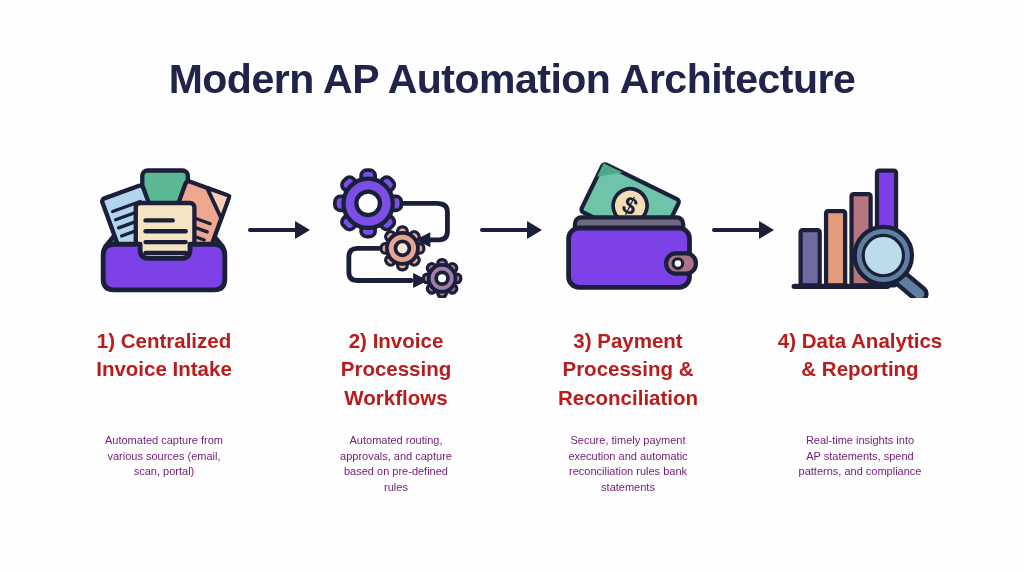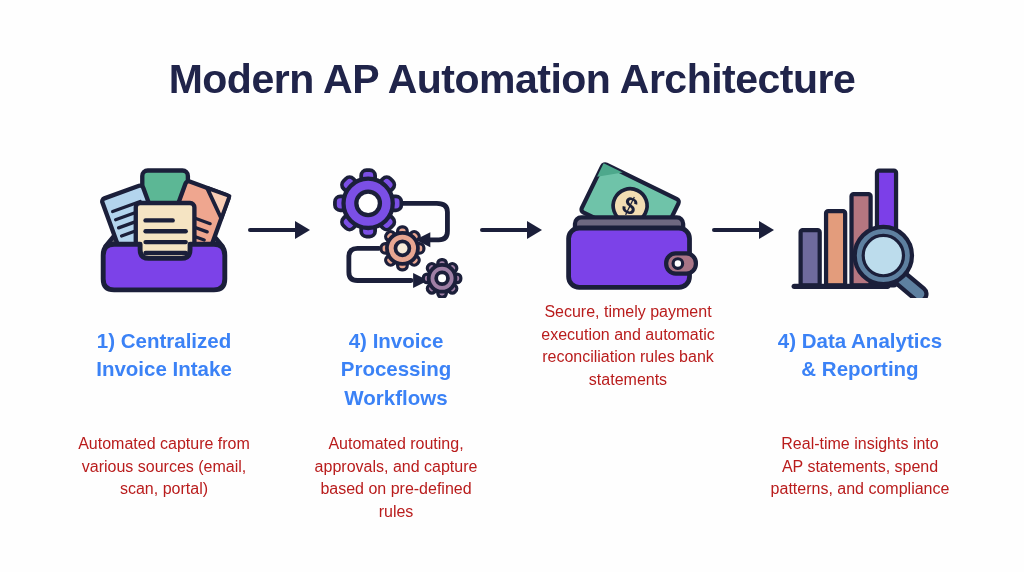--- a/index.html
+++ b/index.html
@@ -14,25 +14,25 @@
   }
   .flow{
     position:relative;width:928px;margin:52px auto 0 auto;
     display:grid;grid-template-columns:repeat(4,232px);
   }
   .step{display:flex;flex-direction:column;align-items:center;}
   .icon-wrap{height:146px;display:flex;align-items:center;justify-content:center;}
   .heading{
     height:106px;margin-top:26px;
     text-align:center;white-space:pre-line;
-    font-size:20.5px;font-weight:700;line-height:1.38;color:#3b82f6;
+    font-size:20.5px;font-weight:700;line-height:1.38;color:#b91c1c;
   }
   .desc{
     text-align:center;white-space:pre-line;
-    font-size:16px;line-height:1.42;color:#b91c1c;
+    font-size:11px;line-height:1.42;color:#701a75;
   }
   .flow-arrow{position:absolute;top:62px;width:64px;height:26px;}
   .flow-arrow.a1{left:200px;}
   .flow-arrow.a2{left:432px;}
   .flow-arrow.a3{left:664px;}
 </style>
 </head>
 <body>
 
 <div class="page">
@@ -108,21 +108,21 @@
           <g stroke="#1b1f3a" stroke-width="3" fill="#9f7fa5">
             <rect x="95.5" y="108" width="35" height="8" rx="3.5" transform="rotate(0 113 112)"></rect>
             <rect x="95.5" y="108" width="35" height="8" rx="3.5" transform="rotate(45 113 112)"></rect>
             <rect x="95.5" y="108" width="35" height="8" rx="3.5" transform="rotate(90 113 112)"></rect>
             <rect x="95.5" y="108" width="35" height="8" rx="3.5" transform="rotate(135 113 112)"></rect>
             <circle cx="113" cy="112" r="12.5" stroke-width="3.5"></circle>
             <circle cx="113" cy="112" r="5.5" fill="#ffffff" stroke-width="3.5"></circle>
           </g>
         </svg>
       </div>
-      <div class="heading">4) Invoice
+      <div class="heading">2) Invoice
 Processing
 Workflows</div>
       <div class="desc">Automated routing,
 approvals, and capture
 based on pre-defined
 rules</div>
     </div>
 
     <div class="step">
       <div class="icon-wrap">
@@ -133,20 +133,23 @@
             <path d="M112 70 L92 70 L112 56 Z" fill="#4da88c"></path>
             <circle cx="72" cy="45" r="16" fill="#f2dcb3" stroke="#1b1f3a" stroke-width="3.5"></circle>
             <text x="72" y="53" text-anchor="middle" font-size="23" font-weight="bold" fill="#1b1f3a" font-family="Liberation Sans, sans-serif">$</text>
           </g>
           <rect x="20" y="56" width="102" height="26" rx="6" fill="#6e6880" stroke="#1b1f3a" stroke-width="4"></rect>
           <rect x="14" y="66" width="114" height="56" rx="10" fill="#7c42e8" stroke="#1b1f3a" stroke-width="4.5"></rect>
           <rect x="106" y="90" width="28" height="19" rx="9" fill="#a97586" stroke="#1b1f3a" stroke-width="4"></rect>
           <circle cx="117" cy="99.5" r="4.5" fill="#ffffff" stroke="#1b1f3a" stroke-width="3"></circle>
         </svg>
       </div>
+      <div class="heading">3) Payment
+Processing &amp;
+Reconciliation</div>
       <div class="desc">Secure, timely payment
 execution and automatic
 reconciliation rules bank
 statements</div>
     </div>
 
     <div class="step">
       <div class="icon-wrap">
         <svg width="150" height="140" viewBox="0 0 140 132">
           <rect x="14" y="68" width="18" height="52" rx="2" fill="#6f6b9e" stroke="#1b1f3a" stroke-width="4"></rect>

